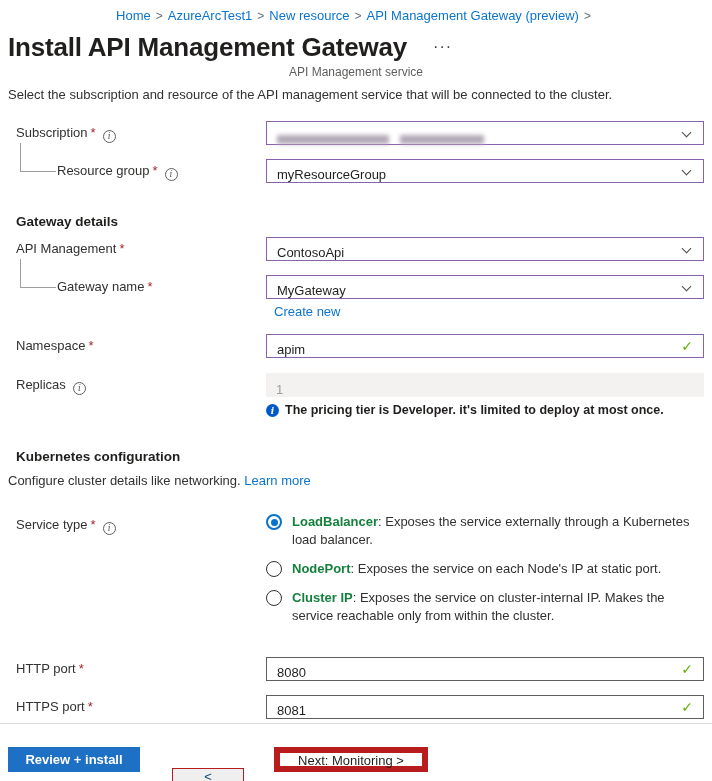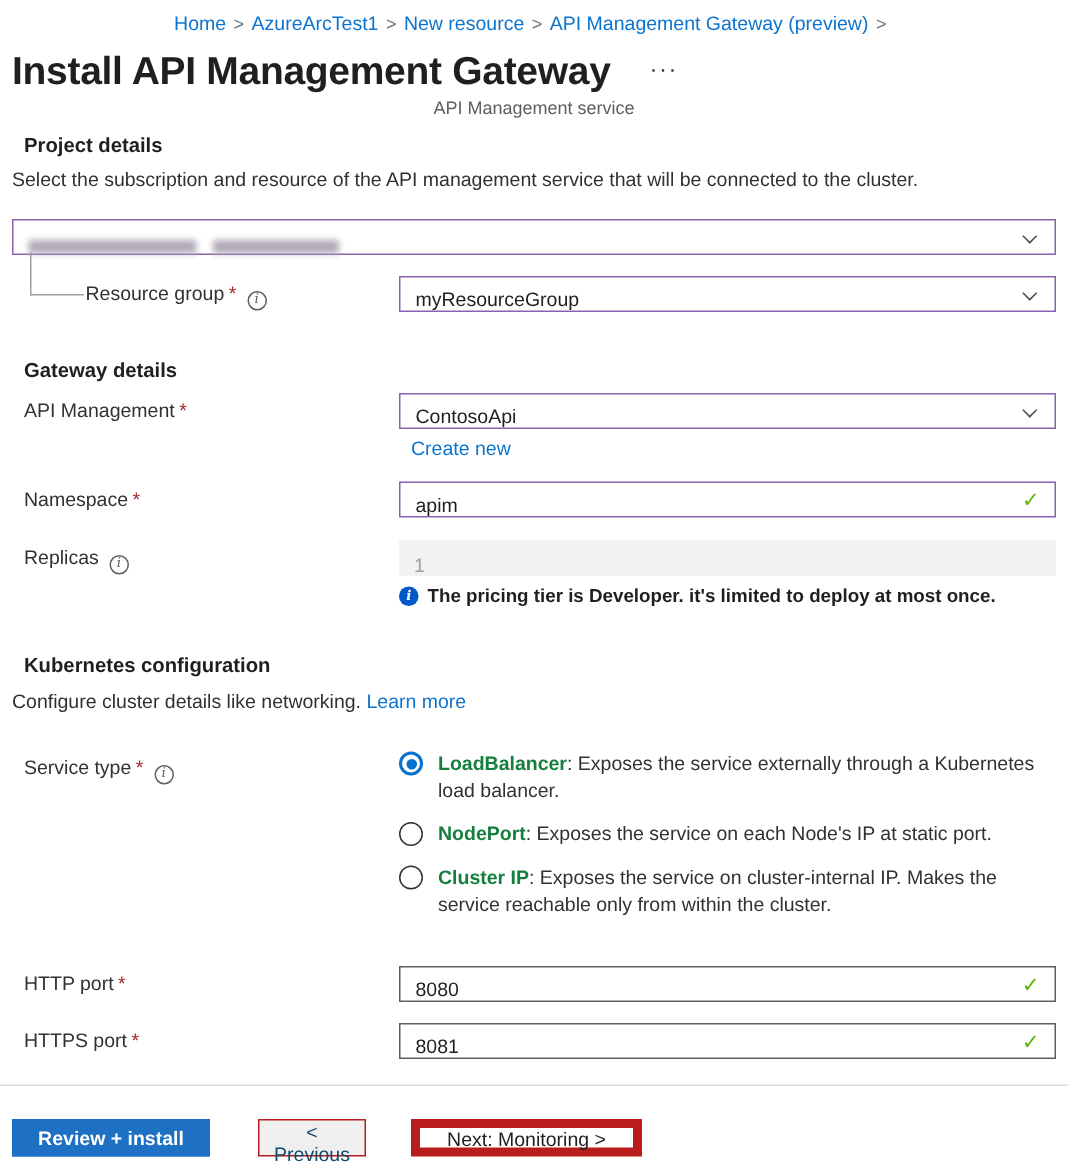--- a/index.html
+++ b/index.html
@@ -88,21 +88,21 @@
     content:""; position:absolute; left:2.5px; top:2.5px; width:7px; height:7px;
     border-radius:50%; background:#0672ce;
   }
   .radio-text { font-size:13px; line-height:18px; color:#323130; max-width:430px; }
   .radio-text b { color:#15803d; }
 
   
   .footer {
     position:absolute; left:0; right:0; top:723px; height:48px;
     border-top:1px solid #dcdcdc; background:#fff; padding:23px 0 0 8px;
-    display:flex; align-items:flex-end;
+    display:flex; align-items:center;
   }
   .btn { font-family:inherit; font-size:13px; height:25px; padding:0 14px; cursor:pointer; }
   .btn-primary { background:#1e70c4; color:#fff; font-weight:bold; border:1px solid #1e70c4; margin-right:32px; width:132px; }
   .btn-disabled { background:#efefef; color:#0c4a6e; border:1px solid #b91c1c; margin-right:30px; width:72px; padding:0 6px;margin-top:42px; }
   .btn-secondary { background:#fff; color:#201f1e; border:6px solid #b91c1c; width:154px; }
 
   
   .mt-proj { margin-top:10px; }
   .mt-desc { margin-top:8px; }
   .mt-sub { margin-top:19px; }
@@ -127,24 +127,26 @@
   <div class="breadcrumb">
     <a>Home</a><span class="crumb-sep">&gt;</span><a>AzureArcTest1</a><span class="crumb-sep">&gt;</span><a>New resource</a><span class="crumb-sep">&gt;</span><a>API Management Gateway (preview)</a><span class="crumb-sep">&gt;</span>
   </div>
 
   <div class="title-row">
     <span class="page-title">Install API Management Gateway</span>
     <span class="title-ellipsis">···</span>
   </div>
   <div class="subtitle">API Management service</div>
 
-  <div class="section-heading mt-proj">Project details</div>
   <div class="section-desc mt-desc">Select the subscription and resource of the API management service that will be connected to the cluster.</div>
 
   <div class="row mt-sub">
+    <div class="lblcol">
+      <span class="pad">Subscription</span><span class="req">*</span><span class="info-icon"></span>
+    </div>
     <div class="fieldcol">
       <div class="field purple">
         <span class="blurbar b1"></span>
           <span class="blurbar b2"></span>
         <span class="chevron-down"></span>
       </div>
     </div>
   </div>
 
   <div class="row mt-rg">
@@ -167,20 +169,32 @@
       <span class="pad">API Management</span><span class="req">*</span>
     </div>
     <div class="fieldcol">
       <div class="field purple">
         <span>ContosoApi</span>
         <span class="chevron-down"></span>
       </div>
     </div>
   </div>
 
+  <div class="row mt-gwname">
+    <div class="lblcol">
+      <span class="connector"></span>
+      <span class="pad-child">Gateway name</span><span class="req">*</span>
+    </div>
+    <div class="fieldcol">
+      <div class="field purple">
+        <span>MyGateway</span>
+        <span class="chevron-down"></span>
+      </div>
+    </div>
+  </div>
   <div class="mt-createnew">
     <a class="link">Create new</a>
   </div>
 
   <div class="row mt-ns">
     <div class="lblcol">
       <span class="pad">Namespace</span><span class="req">*</span>
     </div>
     <div class="fieldcol">
       <div class="field purple">

